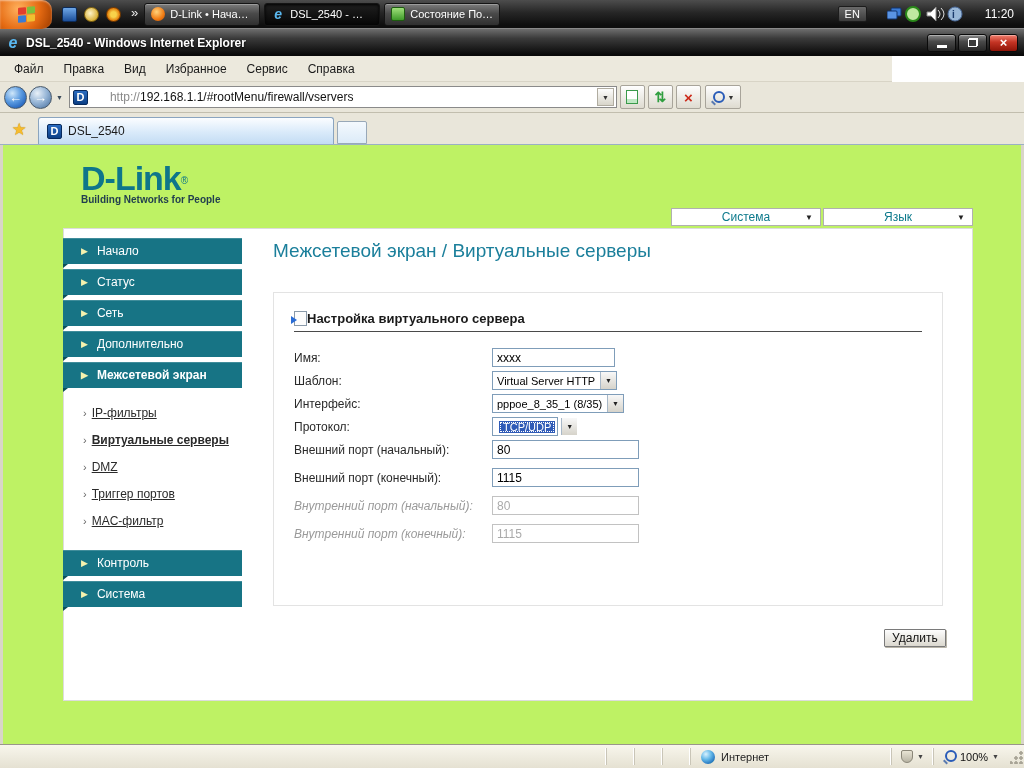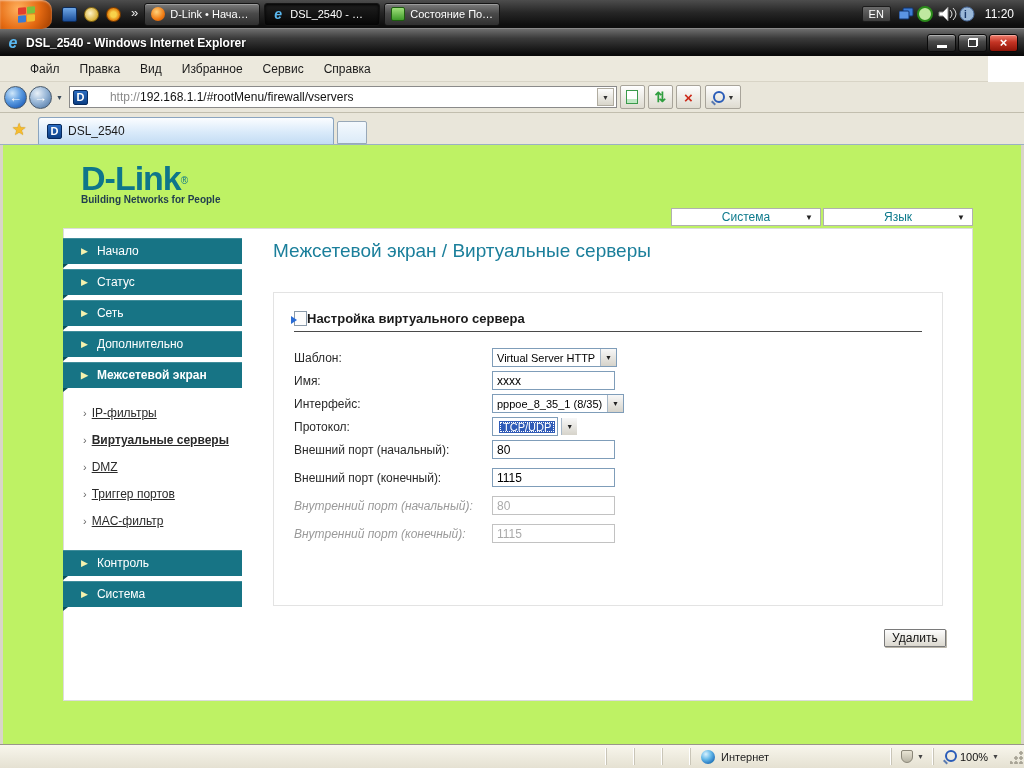--- a/index.html
+++ b/index.html
@@ -27,21 +27,21 @@
   .tbtn{width:116px;height:23px;margin-right:4px;border-radius:3px;border:1px solid #141414;
     background:linear-gradient(#7d7d7d,#4a4a4a 45%,#303030);display:flex;align-items:center;
     gap:5px;padding:0 6px;font-size:11px;white-space:nowrap;overflow:hidden;color:#fff;
     box-shadow:inset 0 1px 0 rgba(255,255,255,.25)}
   .tbtn.active{background:linear-gradient(#1f1f1f,#060606);box-shadow:inset 0 1px 3px #000}
   .tbtn .lbl{overflow:hidden;text-overflow:ellipsis}
   .ti{width:14px;height:14px;flex:0 0 auto;display:inline-flex;align-items:center;justify-content:center}
   .ti-firefox{background:radial-gradient(circle at 40% 35%,#ffd27a,#f07a12 60%,#b84a00);border-radius:50%}
   .ti-ie{color:#5ab8f0;font-weight:bold;font-style:italic;font-size:14px;line-height:14px}
   .ti-net{background:linear-gradient(#9fe07a,#3f9a2a);border:1px solid #1e5c10;border-radius:2px}
-  .tray{margin-left:auto;display:flex;align-items:center;gap:8px;padding-right:10px}
+  .tray{margin-left:auto;display:flex;align-items:center;gap:20px;padding-right:10px}
   .lang-box{background:linear-gradient(#6a6a6a,#3c3c3c);border:1px solid #1c1c1c;font-size:11px;
     padding:1px 6px;border-radius:2px;color:#fff}
   .clock{font-size:12px;color:#fff}
 
   
   .titlebar{position:absolute;top:29px;left:0;width:1024px;height:27px;
     background:linear-gradient(#6e6e6e,#3a3a3a 35%,#090909 95%);
     display:flex;align-items:center;padding:0 6px;color:#fff}
   .titlebar .ti-ie{margin-right:6px;font-size:16px}
   .wtitle{font-size:12px;font-weight:bold;text-shadow:0 1px 2px #000}
@@ -50,22 +50,22 @@
     align-items:center;justify-content:center;background:linear-gradient(#8a8a8a,#4a4a4a 40%,#262626);
     box-shadow:inset 0 1px 0 rgba(255,255,255,.35)}
   .wb-close{background:linear-gradient(#f08070,#c43424 45%,#8f1408)}
   .wb .g-min{width:10px;height:3px;background:#fff;margin-top:7px}
   .g-restore{position:relative;width:10px;height:9px}
   .g-restore:before{content:"";position:absolute;right:0;top:0;width:7px;height:6px;border:1px solid #fff}
   .g-restore:after{content:"";position:absolute;left:0;bottom:0;width:7px;height:6px;border:1px solid #fff;background:#3a3a3a}
   .g-close{color:#fff;font-size:13px;font-weight:bold;line-height:13px}
 
   
-  .menubar{position:absolute;top:56px;left:0;width:988px;height:26px;background:#ece9dd;
-    border-bottom:1px solid #d8d4c6;display:flex;align-items:center;padding-left:20px}
+  .menubar{position:absolute;top:56px;left:0;width:892px;height:26px;background:#ece9dd;
+    border-bottom:1px solid #d8d4c6;display:flex;align-items:center;padding-left:4px}
   .menu-item{font-size:12px;color:#1a1a1a;padding:3px 10px;cursor:default}
 
   
   .addrrow{position:absolute;top:82px;left:0;width:1024px;height:31px;background:#e9e6da;
     border-bottom:1px solid #c2beae;display:flex;align-items:center;padding:0 4px}
   .navcirc{width:23px;height:23px;border-radius:50%;border:1px solid #4a5a6a;display:flex;
     align-items:center;justify-content:center;color:#fff;font-size:13px;font-weight:bold}
   .nav-back{background:radial-gradient(circle at 35% 30%,#cfe7fa,#5a9ae0 45%,#1c5cb8 85%)}
   .nav-fwd{background:radial-gradient(circle at 35% 30%,#e8f0f8,#9ab8d8 45%,#5a80ac 85%);margin-left:2px}
   .small-arrow{font-size:7px;color:#3a4a5a;margin:0 6px 0 4px}
@@ -149,21 +149,21 @@
   .inp{height:19px;border:1px solid #7f9db9;background:#fff;font-size:12px;color:#000;
     display:flex;align-items:center;padding-left:4px}
   .inp.disabled{border-color:#c2c2c2;color:#aaa}
   .sel{height:19px;border:1px solid #7f9db9;background:#fff;display:flex;align-items:center}
   .sel .stext{flex:1;font-size:11px;color:#000;padding:0 4px;white-space:nowrap}
   .sel .stext.focused{background:#2f5bb7;color:#fff;outline:1px dotted #fff;outline-offset:-2px;flex:0 1 auto;margin:1px 6px}
   .sel .sarr{width:16px;height:17px;border-left:1px solid #a8b8c8;background:linear-gradient(#f8f8f8,#d6d3ca);
     display:flex;align-items:center;justify-content:center;font-size:7px;color:#222;flex:0 0 auto;margin-left:auto}
   
   .w-r1{width:125px}.w-r2{width:123px}.w-r3{width:132px}.w-r4{width:66px}
-  .w-r5,.w-r6,.w-r7,.w-r8{width:123px}.w-r9{width:100px}
+  .w-r5,.w-r6,.w-r7,.w-r8{width:147px}.w-r9{width:100px}
   .delbtn{position:absolute;left:881px;top:484px;height:18px;padding:0 7px;font-size:12px;color:#111;
     background:linear-gradient(#fdfdfd,#dbd8cf);border:1px solid #7a7a7a;border-radius:1px;
     box-shadow:1px 1px 0 #b8b4a8;font-family:"Liberation Sans",sans-serif}
 
   
   .statusbar{position:absolute;bottom:0;left:0;width:1024px;height:24px;
     background:linear-gradient(#f8f6ec,#e5e1d2);border-top:1px solid #9a968a;
     display:flex;align-items:center;font-size:11px;color:#222}
   .sb-main{width:606px;height:100%}
   .sb-cell{width:28px;height:70%;border-left:1px solid #c9c5b7;box-shadow:-1px 0 0 #fff}
@@ -354,29 +354,29 @@
 
   <div class="heading">Межсетевой экран / Виртуальные серверы</div>
 
   <div class="formbox">
     <div class="sect-hd">
       <span class="doc-ico"></span>
       <span class="sect-title">Настройка виртуального сервера</span>
     </div>
     <div id="formRows">
         <div class="frow">
+          <span class="flabel">Имя:</span>
+          <div class="inp w-r2">xxxx</div>
+        </div>
+        <div class="frow">
           <span class="flabel">Шаблон:</span>
           <div class="sel w-r1">
             <span class="stext">Virtual Server HTTP</span>
             <span class="sarr">▼</span>
           </div>
-        </div>
-        <div class="frow">
-          <span class="flabel">Имя:</span>
-          <div class="inp w-r2">xxxx</div>
         </div>
         <div class="frow">
           <span class="flabel">Интерфейс:</span>
           <div class="sel w-r3">
             <span class="stext">pppoe_8_35_1 (8/35)</span>
             <span class="sarr">▼</span>
           </div>
         </div>
         <div class="frow">
           <span class="flabel">Протокол:</span>

